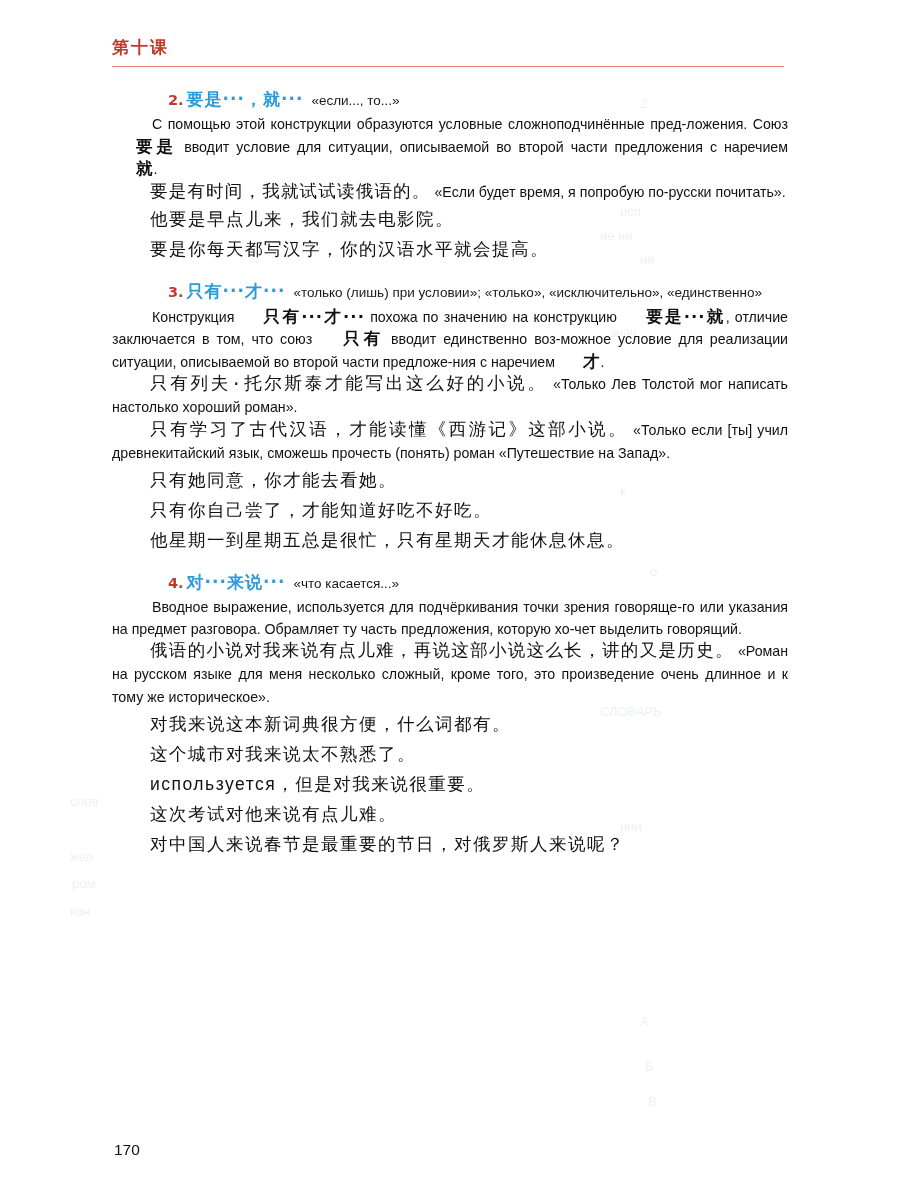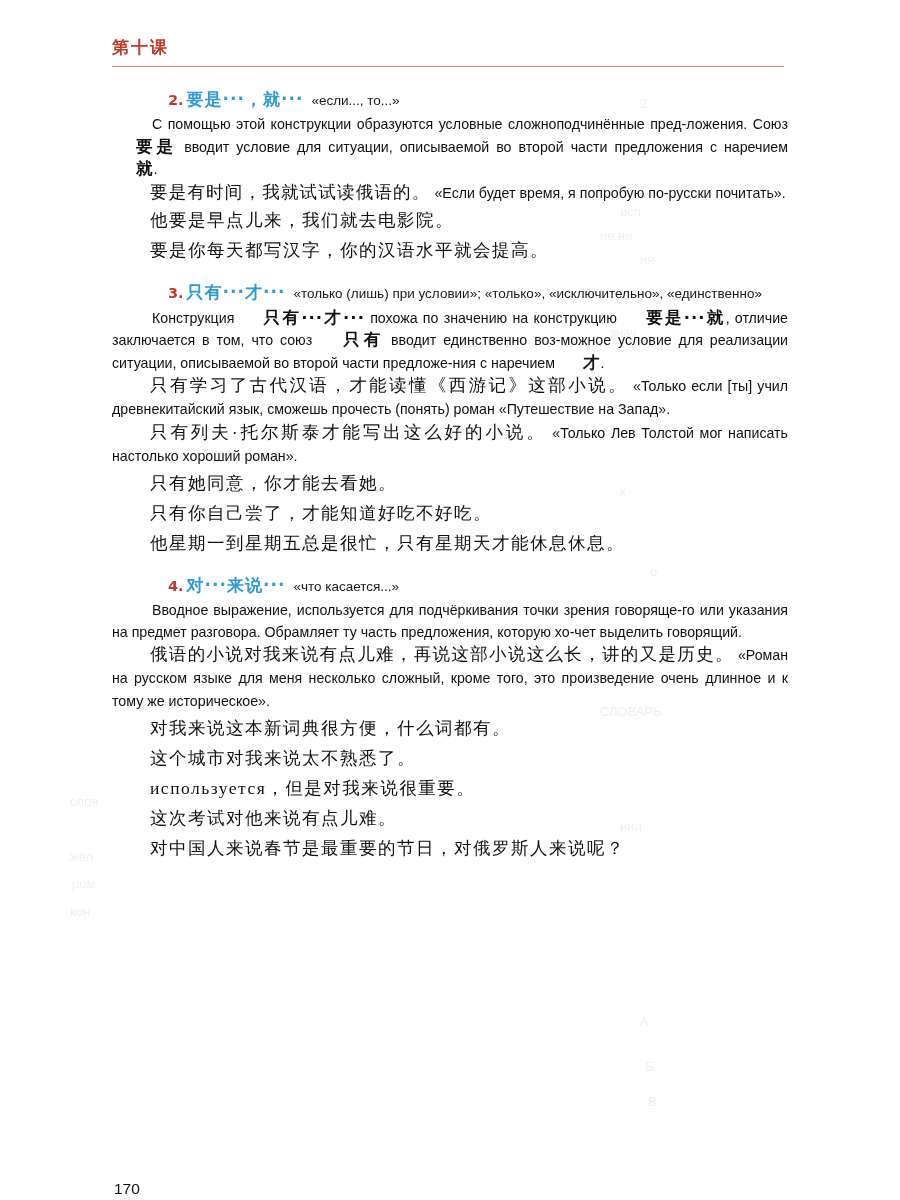--- a/index.html
+++ b/index.html
@@ -104,54 +104,54 @@
     font-family: "Liberation Sans", sans-serif;
     font-size: 14.2px;
     line-height: 21.5px;
     text-align: justify;
     text-indent: 40px;
     color: #111;
   }
   .ru.noind { text-indent: 0; }
 
   .zh {
-    font-family: Liberation Serif, serif;
+    font-family: Liberation Sans, sans-serif;
     font-size: 17.5px;
     line-height: 30px;
     letter-spacing: 1.5px;
     color: #111;
     text-indent: 38px;
   }
 
   .mixed {
     font-family: "Liberation Sans", sans-serif;
     font-size: 14.2px;
     line-height: 23px;
     text-align: justify;
     text-indent: 38px;
     color: #111;
   }
   .mixed .cn {
-    font-family: Liberation Sans, sans-serif;
+    font-family: Liberation Mono, monospace;
     font-size: 17.5px;
     letter-spacing: 1.2px;
     margin-top: 16px;
   }
   .cn-b {
     font-family: "DejaVu Sans", sans-serif;
     font-size: 16.5px;
     font-weight: bold;
     letter-spacing: 1px;
     margin-left: 24px;
   }
 
   .page-num {
     position: absolute;
     left: 114px;
-    top: 1180px;
+    top: 1141px;
     font-family: "Liberation Sans", sans-serif;
     font-size: 15.5px;
     color: #111;
   }
 </style>
 </head>
 <body>
 
 <div class="page-bleed">
   <div class="bleed-line" style="top:92px; left:640px;">2</div>
@@ -183,22 +183,22 @@
       <div class="sec">
         <p class="sec-head"><span class="sec-num">2.</span><span class="sec-pattern">要是···，就···</span> <span class="sec-gloss">«если..., то...»</span></p>
         <p class="ru">С помощью этой конструкции образуются условные сложноподчинённые пред-ложения. Союз <b class="cn-b">要是</b> вводит условие для ситуации, описываемой во второй части предложения с наречием <b class="cn-b">就</b>.</p>
         <p class="mixed"><span class="cn">要是有时间，我就试试读俄语的。</span> «Если будет время, я попробую по-русски почитать».</p>
         <p class="zh">他要是早点儿来，我们就去电影院。</p>
         <p class="zh">要是你每天都写汉字，你的汉语水平就会提高。</p>
       </div>
       <div class="sec">
         <p class="sec-head"><span class="sec-num">3.</span><span class="sec-pattern">只有···才···</span> <span class="sec-gloss">«только (лишь) при условии»; «только», «исключительно», «единственно»</span></p>
         <p class="ru">Конструкция <b class="cn-b">只有···才···</b> похожа по значению на конструкцию <b class="cn-b">要是···就</b>, отличие заключается в том, что союз <b class="cn-b">只有</b> вводит единственно воз-можное условие для реализации ситуации, описываемой во второй части предложе-ния с наречием <b class="cn-b">才</b>.</p>
+        <p class="mixed"><span class="cn">只有列夫·托尔斯泰才能写出这么好的小说。</span> «Только Лев Толстой мог написать настолько хороший роман».</p>
         <p class="mixed"><span class="cn">只有学习了古代汉语，才能读懂《西游记》这部小说。</span> «Только если [ты] учил древнекитайский язык, сможешь прочесть (понять) роман «Путешествие на Запад».</p>
-        <p class="mixed"><span class="cn">只有列夫·托尔斯泰才能写出这么好的小说。</span> «Только Лев Толстой мог написать настолько хороший роман».</p>
         <p class="zh">只有她同意，你才能去看她。</p>
         <p class="zh">只有你自己尝了，才能知道好吃不好吃。</p>
         <p class="zh">他星期一到星期五总是很忙，只有星期天才能休息休息。</p>
       </div>
       <div class="sec">
         <p class="sec-head"><span class="sec-num">4.</span><span class="sec-pattern">对···来说···</span> <span class="sec-gloss">«что касается...»</span></p>
         <p class="ru">Вводное выражение, используется для подчёркивания точки зрения говоряще-го или указания на предмет разговора. Обрамляет ту часть предложения, которую хо-чет выделить говорящий.</p>
         <p class="mixed"><span class="cn">俄语的小说对我来说有点儿难，再说这部小说这么长，讲的又是历史。</span> «Роман на русском языке для меня несколько сложный, кроме того, это произведение очень длинное и к тому же историческое».</p>
         <p class="zh">对我来说这本新词典很方便，什么词都有。</p>
         <p class="zh">这个城市对我来说太不熟悉了。</p>

